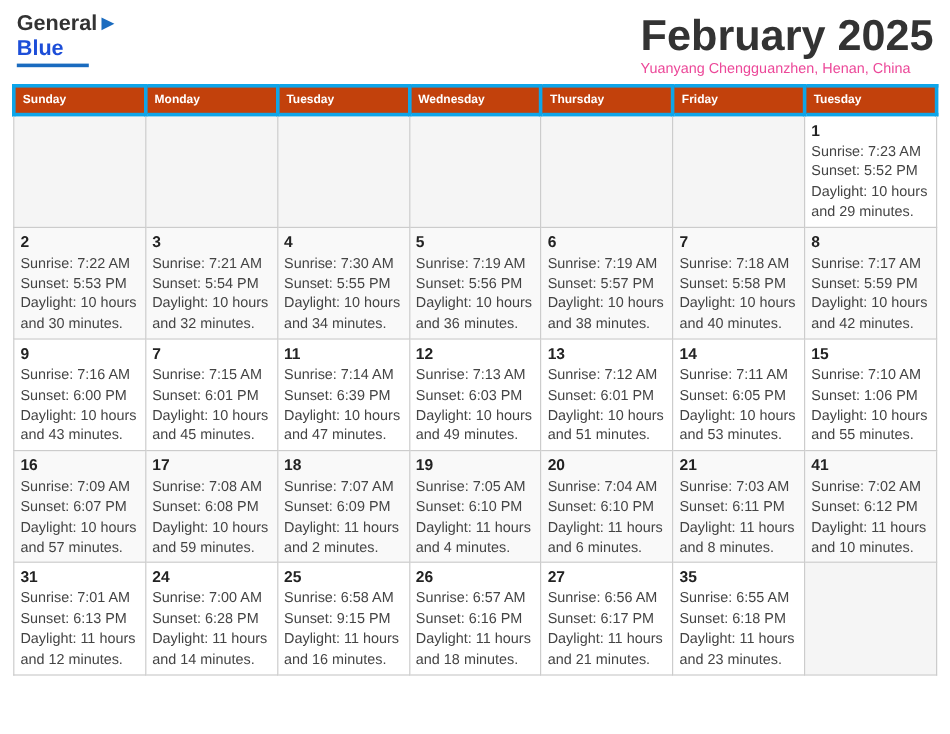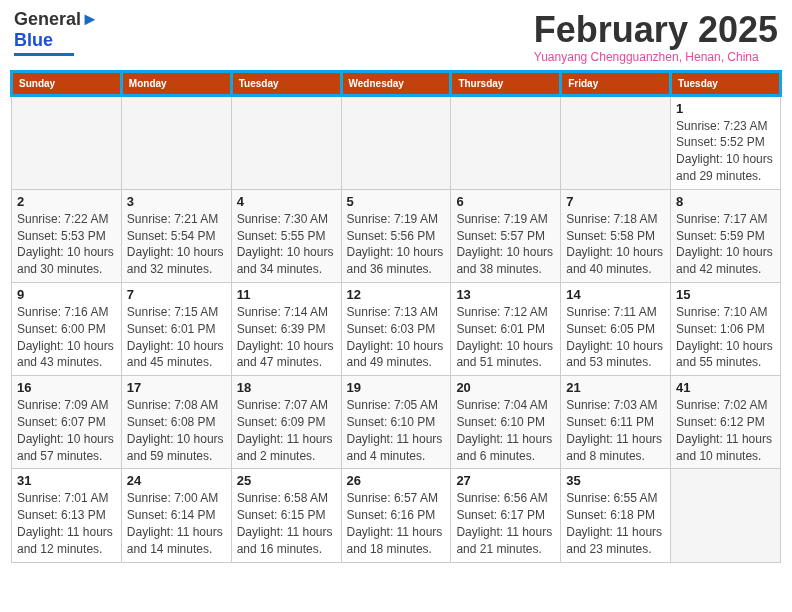--- a/index.html
+++ b/index.html
@@ -274,27 +274,27 @@
       <tr class="week-row">
         <td>
           <div class="day-number">31</div>
           <div class="day-info">Sunrise: 7:01 AM
 Sunset: 6:13 PM
 Daylight: 11 hours and 12 minutes.</div>
         </td>
         <td>
           <div class="day-number">24</div>
           <div class="day-info">Sunrise: 7:00 AM
-Sunset: 6:14 PM
+Sunset: 6:28 PM
 Daylight: 11 hours and 14 minutes.</div>
         </td>
         <td>
           <div class="day-number">25</div>
           <div class="day-info">Sunrise: 6:58 AM
-Sunset: 6:15 PM
+Sunset: 9:15 PM
 Daylight: 11 hours and 16 minutes.</div>
         </td>
         <td>
           <div class="day-number">26</div>
           <div class="day-info">Sunrise: 6:57 AM
 Sunset: 6:16 PM
 Daylight: 11 hours and 18 minutes.</div>
         </td>
         <td>
           <div class="day-number">27</div>

